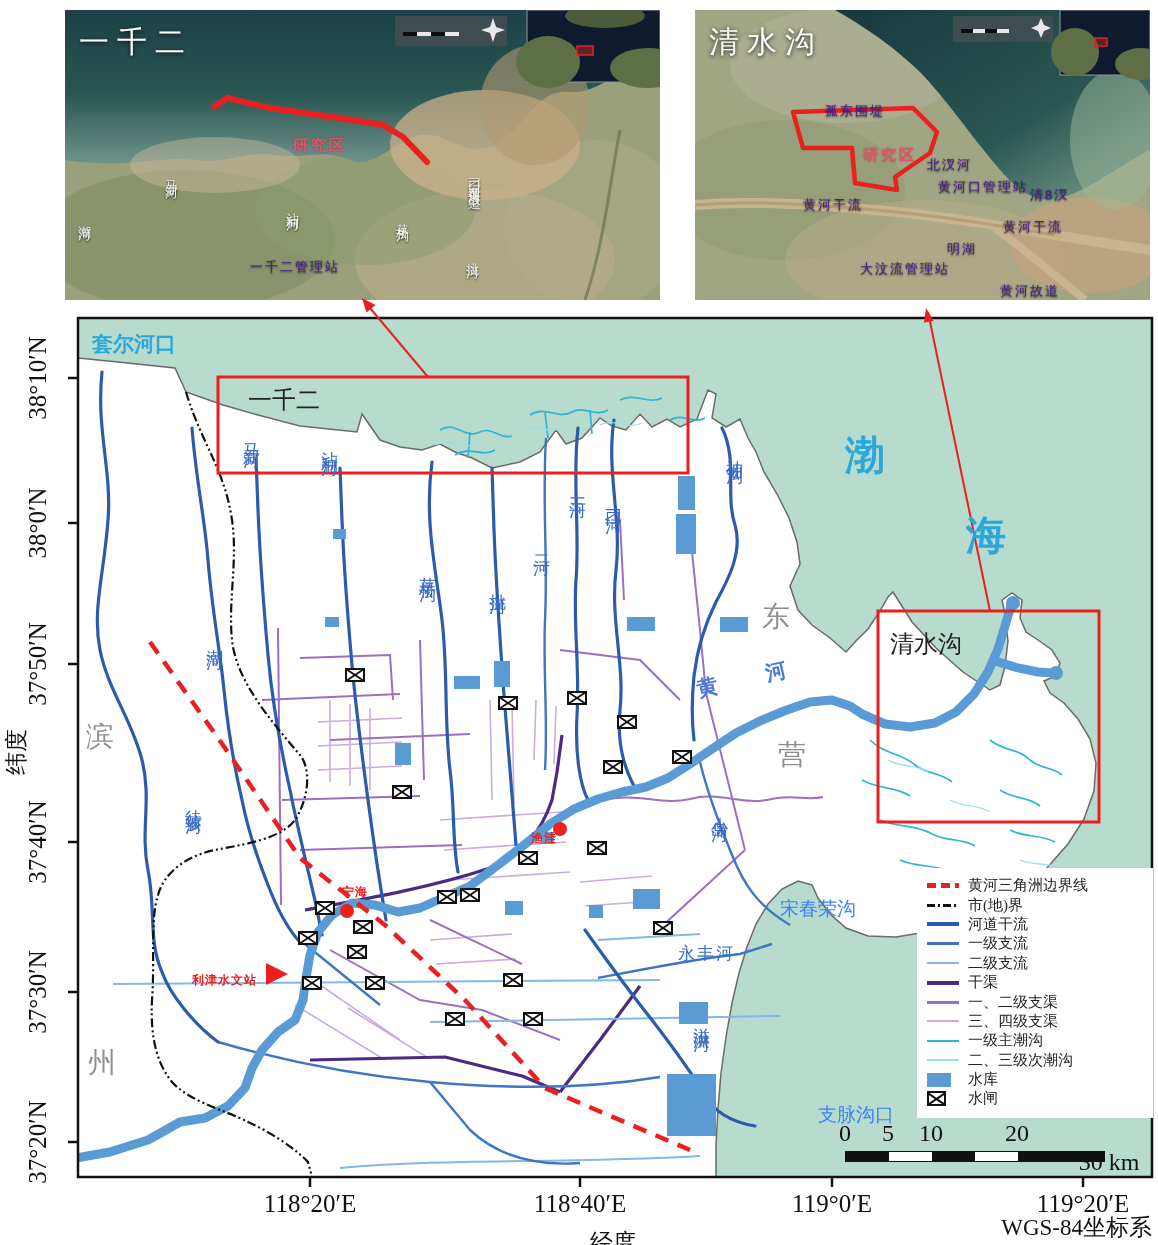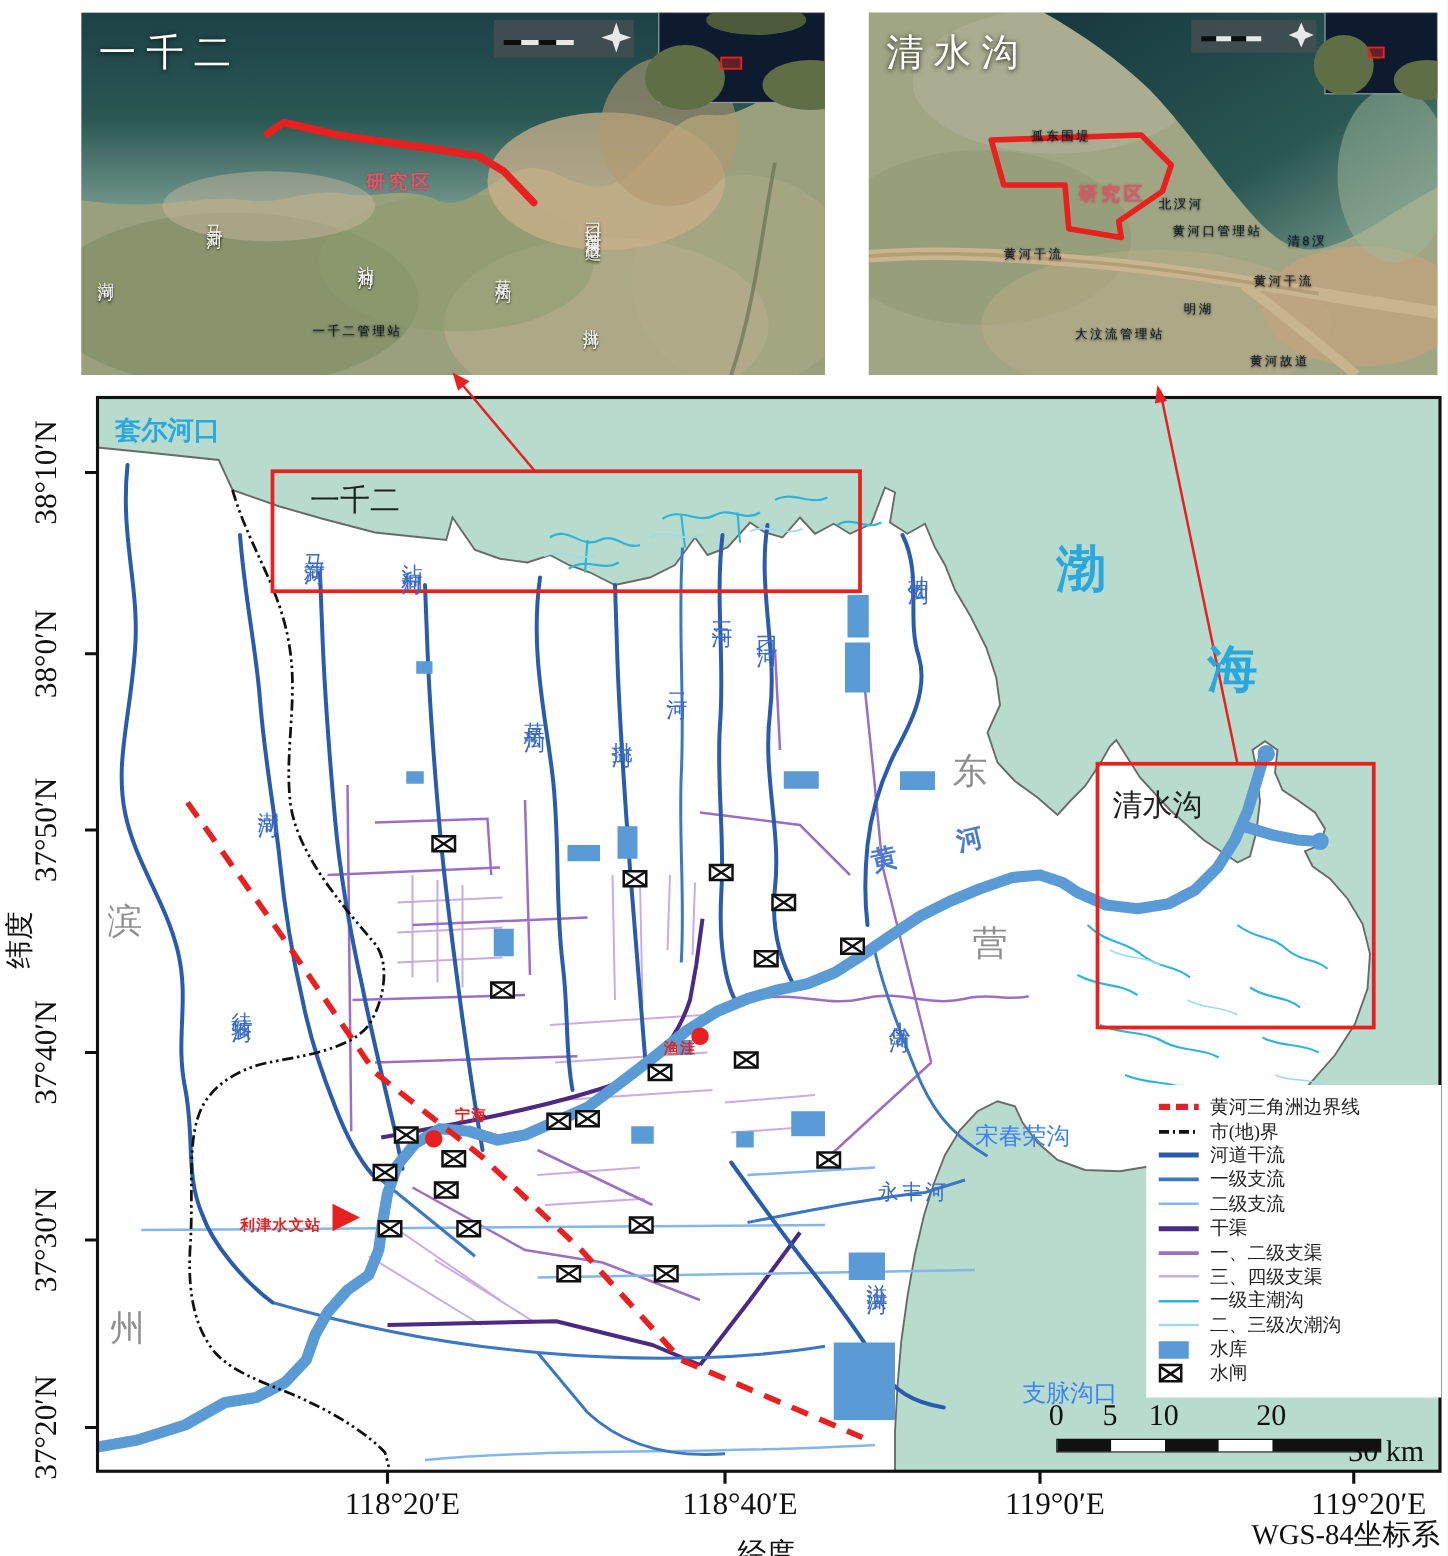--- a/index.html
+++ b/index.html
@@ -7,38 +7,38 @@
           font-family:"Liberation Serif","DejaVu Serif",serif;}
   .abs{position:absolute;}
   svg{display:block;}
   
   .inset{position:absolute;top:10px;overflow:hidden;background:#9aa07b;}
   #inset-left{left:65px;width:595px;height:290px;}
   #inset-right{left:695px;width:455px;height:290px;background:#a0a584;}
   .ins-label{position:absolute;pointer-events:none;white-space:nowrap;
              font-family:"Liberation Sans","DejaVu Sans",sans-serif;}
   .ins-title{color:#fff;font-size:30px;letter-spacing:8px;text-shadow:0 1px 4px rgba(0,0,0,.85);}
-  .ins-white{color:#0f172a;font-size:10px;letter-spacing:2px;text-shadow:0 1px 2px rgba(0,0,0,.8);}
+  .ins-white{color:#4c1d95;font-size:13px;letter-spacing:2px;text-shadow:0 1px 2px rgba(0,0,0,.8);}
   .ins-white-v{color:#f2f2ee;font-size:13px;writing-mode:vertical-rl;letter-spacing:3px;
                text-shadow:0 1px 2px rgba(0,0,0,.8);}
   .ins-pink{color:#e0556a;font-size:15px;font-weight:bold;letter-spacing:3px;
             text-shadow:0 0 2px rgba(120,0,0,.4);}
   
   .map-label{position:absolute;pointer-events:none;white-space:nowrap;color:#111;}
   .sea-cyan{color:#2aa7dc;font-size:21px;font-weight:bold;}
   .sea-cyan-sm{color:#3b82f6;font-size:19px;font-weight:normal;}
   .sea-cyan-lg{color:#2aa7dc;font-size:40px;font-weight:bold;}
   .city-gray{color:#8f8f8f;font-size:28px;}
   .box-black{color:#222;font-size:24px;}
   .riv-v{color:#3a6bc4;font-size:17px;writing-mode:vertical-rl;letter-spacing:4px;}
   .riv-h{color:#3a6bc4;font-size:17px;letter-spacing:2px;}
   .riv-huanghe{color:#4a7bd0;font-size:21px;font-weight:bold;letter-spacing:22px;transform-origin:left top;}
   .red-label{color:#e8201f;font-size:12px;font-weight:bold;letter-spacing:1px;padding-left:16px;}
   .ytick{font-size:25px;transform:translate(-50%,-50%) rotate(-90deg);}
-  .xtick{font-size:25px;transform:translateX(-50%);margin-left:12px;}
+  .xtick{font-size:25px;transform:translateX(-50%);}
   .ytitle{font-size:23px;transform:translate(-50%,-50%) rotate(-90deg);}
   .xtitle{font-size:23px;transform:translateX(-50%);}
   .crs{font-size:23px;transform:translateX(-100%);}
   
   #legend{position:absolute;left:917px;top:868px;width:236px;height:250px;background:#fff;
           padding:8px 0 0 10px;box-sizing:border-box;}
   .lg-row{display:flex;align-items:center;height:19.4px;}
   .lg-swatch{width:36px;display:flex;align-items:center;justify-content:flex-start;flex:0 0 36px;}
   .lg-label{font-size:15px;color:#222;margin-left:5px;white-space:nowrap;}
   .sw{display:inline-block;}
@@ -370,25 +370,25 @@
       <span class="map-label riv-v" style="left: 203px; top: 636px;">潮河</span>
       <span class="map-label riv-v" style="left: 240px; top: 430px;">马新河</span>
       <span class="map-label riv-v" style="left: 318px; top: 438px;">沾利河</span>
       <span class="map-label riv-v" style="left: 416px; top: 564px;">草桥沟</span>
       <span class="map-label riv-v" style="left: 486px; top: 580px;">挑河</span>
       <span class="map-label riv-v" style="left: 530px; top: 542px;">二河</span>
       <span class="map-label riv-v" style="left: 566px; top: 484px;">三河</span>
       <span class="map-label riv-v" style="left: 602px; top: 496px;">刁口河</span>
       <span class="map-label riv-v" style="left: 723px; top: 446px;">神仙沟</span>
       <span class="map-label riv-v" style="left: 708px; top: 804px;">小岛河</span>
-      <span class="map-label riv-h" style="left: 678px; top: 942px; margin-left: 24px;">永丰河</span>
+      <span class="map-label riv-h" style="left: 678px; top: 942px;">永丰河</span>
       <span class="map-label riv-v" style="left: 690px; top: 1014px;">溢洪河</span>
       <span class="map-label riv-huanghe" style="left: 694px; top: 676px; transform: rotate(-13deg);">黄 河</span>
       <span class="map-label red-label" style="left: 176px; top: 972px;">利津水文站</span>
-      <span class="map-label red-label" style="left: 348px; top: 884px;">宁海</span>
+      <span class="map-label red-label" style="left: 326px; top: 884px;">宁海</span>
       <span class="map-label red-label" style="left: 515px; top: 830px;">渔洼</span>
       <span class="map-label ytick" style="left: 38px; top: 378px;">38°10′N</span>
       <span class="map-label ytick" style="left: 38px; top: 523px;">38°0′N</span>
       <span class="map-label ytick" style="left: 38px; top: 664px;">37°50′N</span>
       <span class="map-label ytick" style="left: 38px; top: 842px;">37°40′N</span>
       <span class="map-label ytick" style="left: 38px; top: 992px;">37°30′N</span>
       <span class="map-label ytick" style="left: 38px; top: 1142px;">37°20′N</span>
       <span class="map-label xtick" style="left: 310px; top: 1190px;">118°20′E</span>
       <span class="map-label xtick" style="left: 580px; top: 1190px;">118°40′E</span>
       <span class="map-label xtick" style="left: 832px; top: 1190px;">119°0′E</span>

